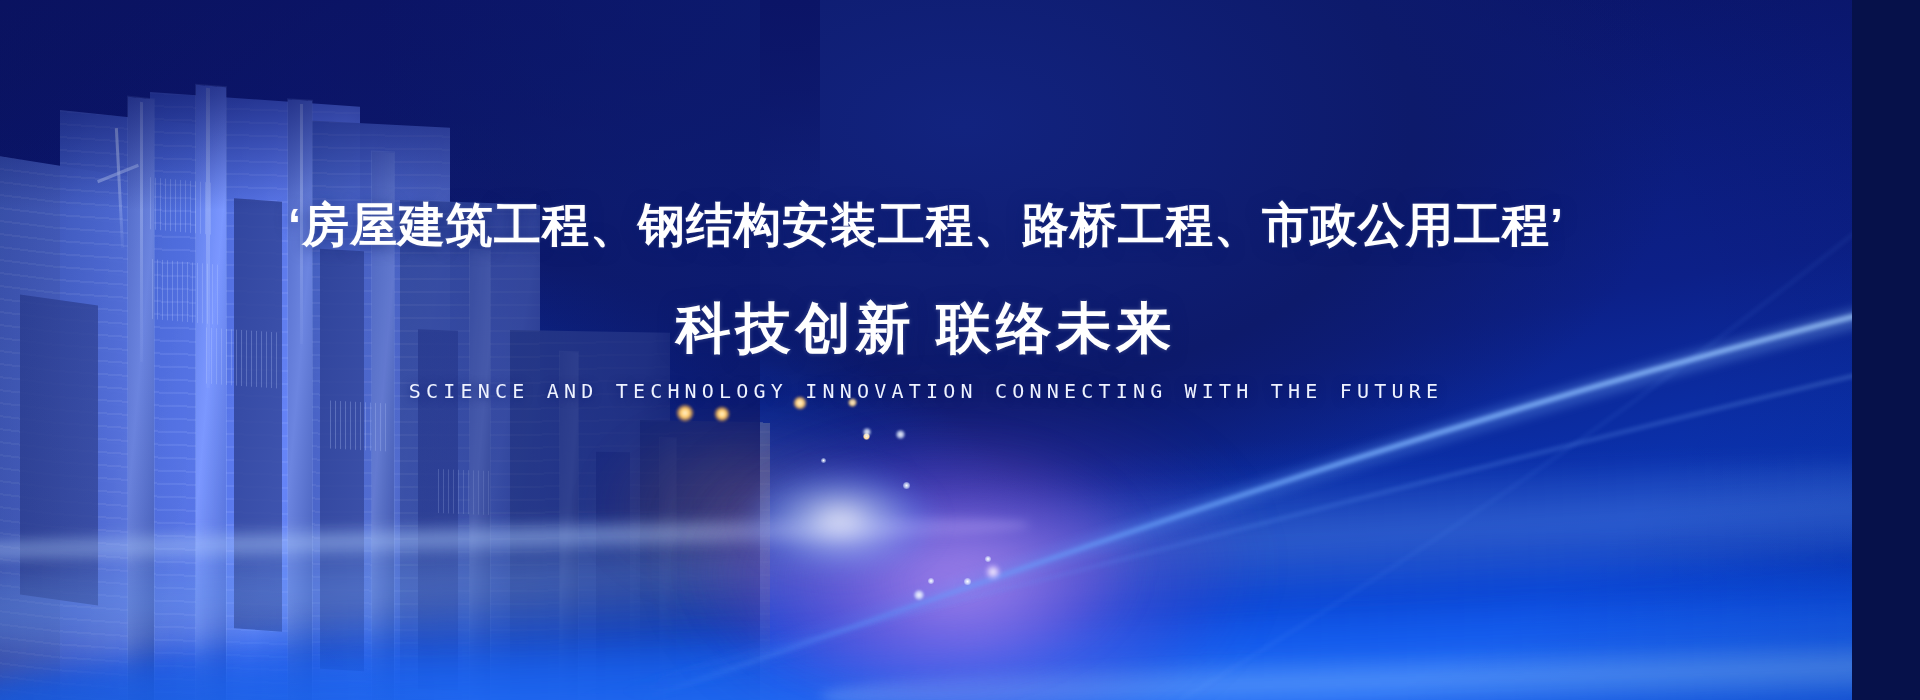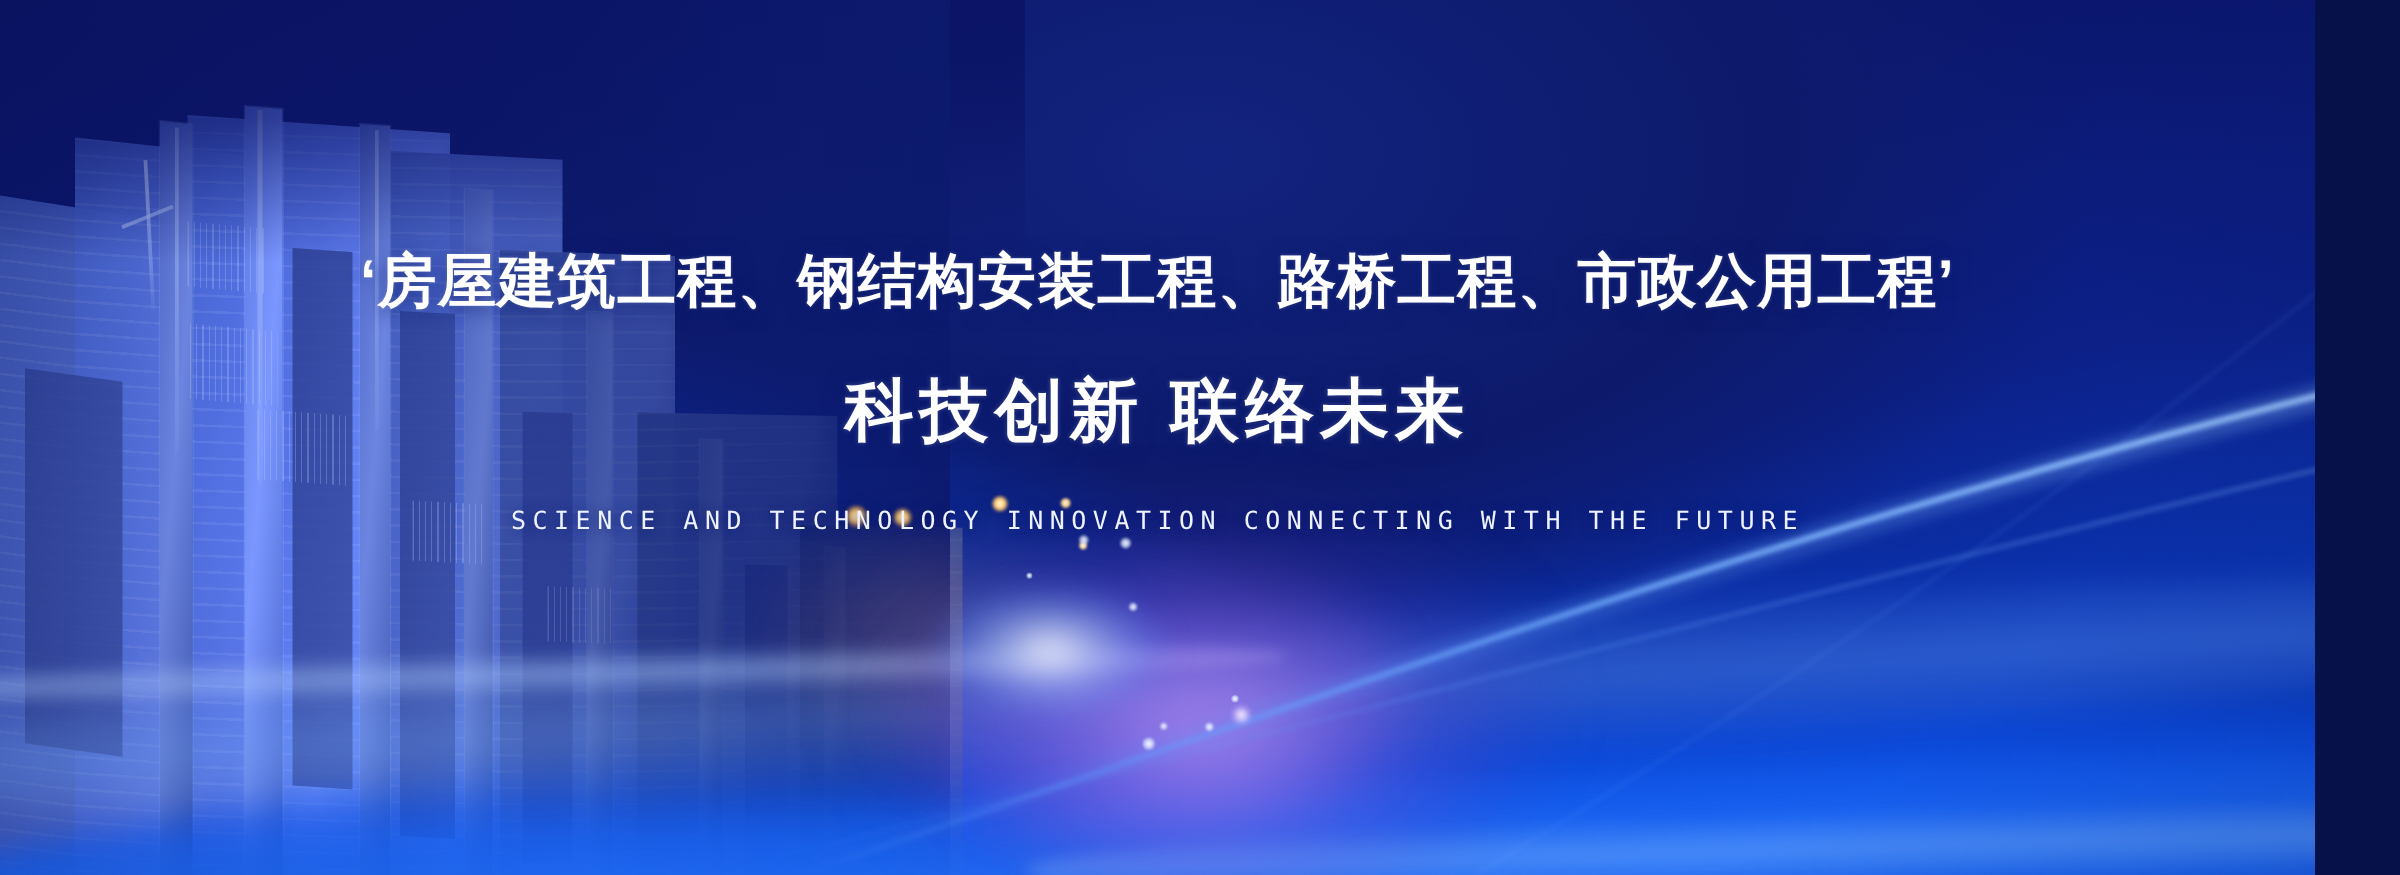--- a/index.html
+++ b/index.html
@@ -103,21 +103,21 @@
     margin-top:42px;
     text-shadow:0 2px 18px rgba(8,25,110,.8), 0 0 4px rgba(255,255,255,.3);
     white-space:nowrap;
   }
   .line3{
     color:#eef2ff;
     font-family:"DejaVu Sans Mono","Liberation Mono",monospace;
     font-size:20px;
     font-weight:400;
     letter-spacing:5.2px;
-    margin-top:43px;
+    margin-top:18px;
     text-shadow:0 1px 10px rgba(8,25,110,.85);
     white-space:nowrap;
   }
 </style>
 </head>
 <body>
 
 <div id="banner">
 
   <div class="bldg-layer">

